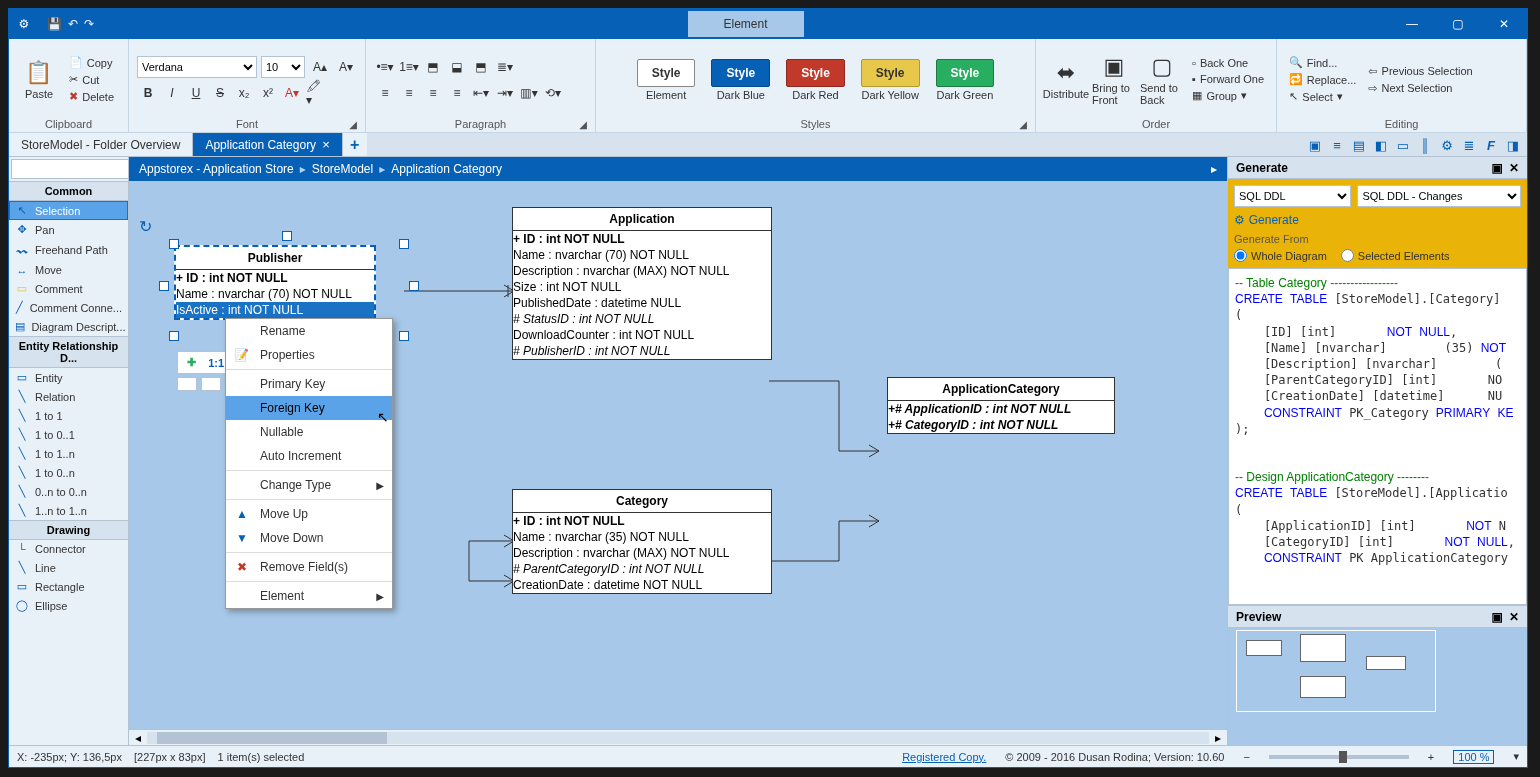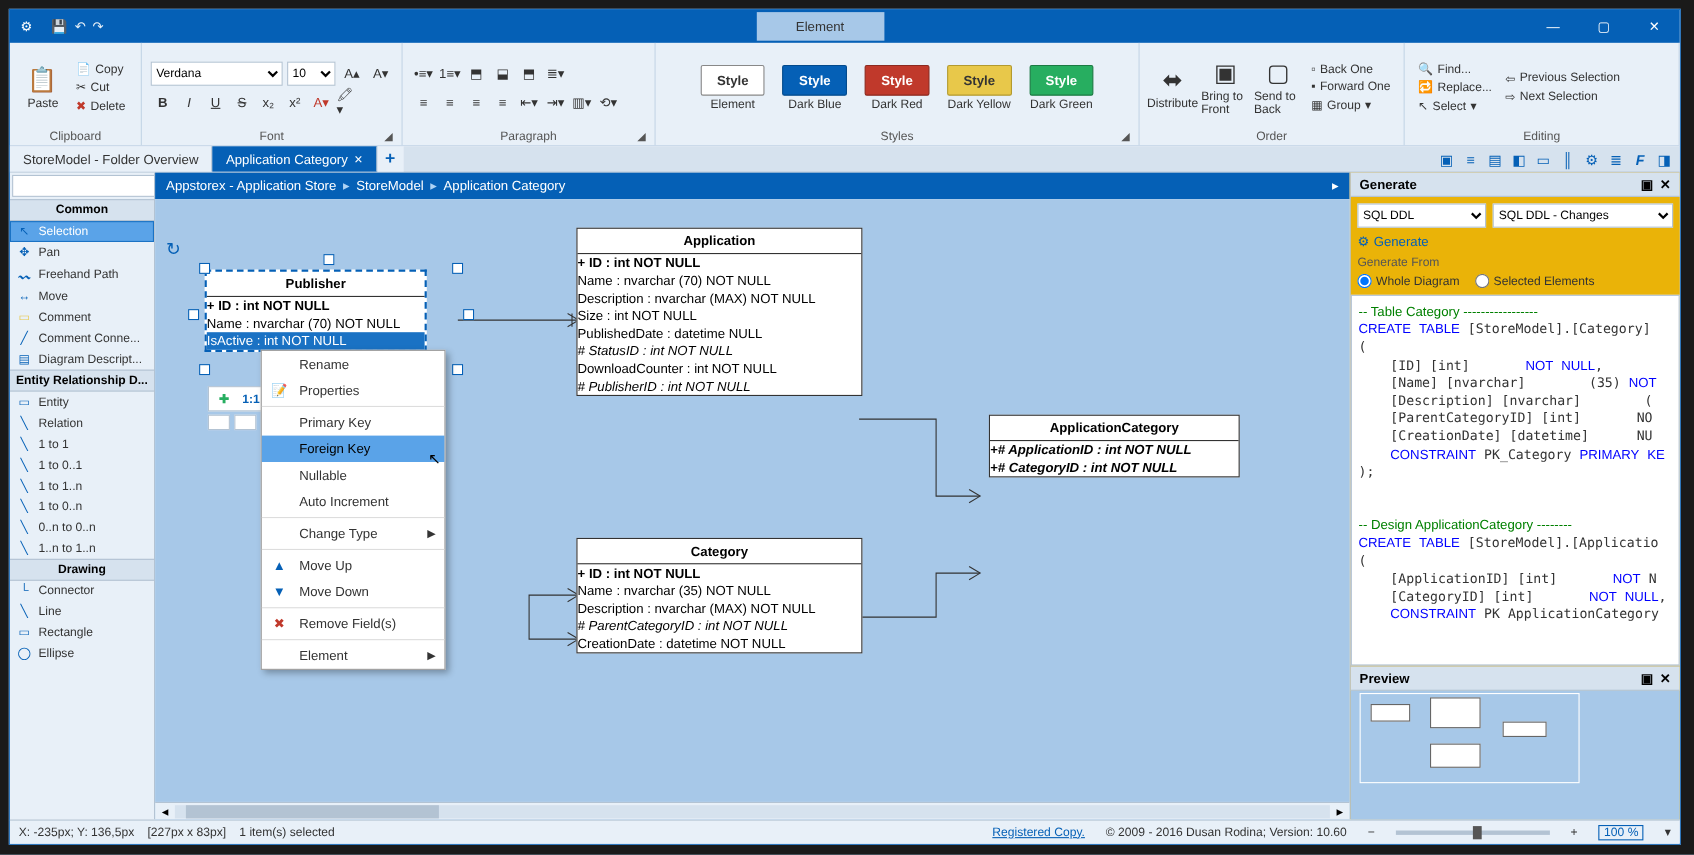--- a/index.html
+++ b/index.html
@@ -45,21 +45,21 @@
 .style-col { display: flex; flex-direction: column; align-items: center; gap: 2px; font-size: 11px; color: #333; }
 
 .tabstrip { height: 24px; background: #d6e2ee; display: flex; align-items: stretch; border-bottom: 1px solid #b3c3d3; }
 .tab { padding: 0 12px; display: flex; align-items: center; gap: 6px; font-size: 12px; color: #333; border-right: 1px solid #b3c3d3; background: #e8f0f8; cursor: pointer; }
 .tab.active { background: #0560b6; color: #fff; }
 .tab .close { font-size: 13px; }
 .tab.add { width: 24px; justify-content: center; color: #0560b6; font-size: 16px; font-weight: bold; border-right: none; }
 
 .workarea { flex: 1; display: flex; min-height: 0; }
 
-.toolbox { width: 132px; background: #e8f0f8; border-right: 1px solid #b3c3d3; display: flex; flex-direction: column; overflow: hidden; }
+.toolbox { width: 120px; background: #e8f0f8; border-right: 1px solid #b3c3d3; display: flex; flex-direction: column; overflow: hidden; }
 .toolbox .search-row { display: flex; padding: 2px; gap: 2px; }
 .toolbox .search-row input { flex: 1; height: 20px; border: 1px solid #b3c3d3; padding: 0 4px; font-size: 11px; }
 .toolbox .section { background: #d6e2ee; text-align: center; font-weight: bold; font-size: 11px; padding: 3px 0; border-top: 1px solid #b3c3d3; border-bottom: 1px solid #b3c3d3; }
 .toolbox .titem { display: flex; align-items: center; gap: 6px; padding: 3px 6px; font-size: 11px; color: #333; cursor: pointer; white-space: nowrap; overflow: hidden; text-overflow: ellipsis; }
 .toolbox .titem.sel { background: #5aa3e8; color: #fff; border: 1px solid #1a72c4; padding: 2px 5px; }
 .toolbox .titem .ticn { width: 14px; text-align: center; color: #0560b6; }
 
 .canvas-wrap { flex: 1; display: flex; flex-direction: column; min-width: 0; }
 .breadcrumb { height: 24px; background: #0560b6; color: #fff; display: flex; align-items: center; padding: 0 10px; font-size: 12px; gap: 6px; }
 .breadcrumb .sep { color: #aed3f5; }

